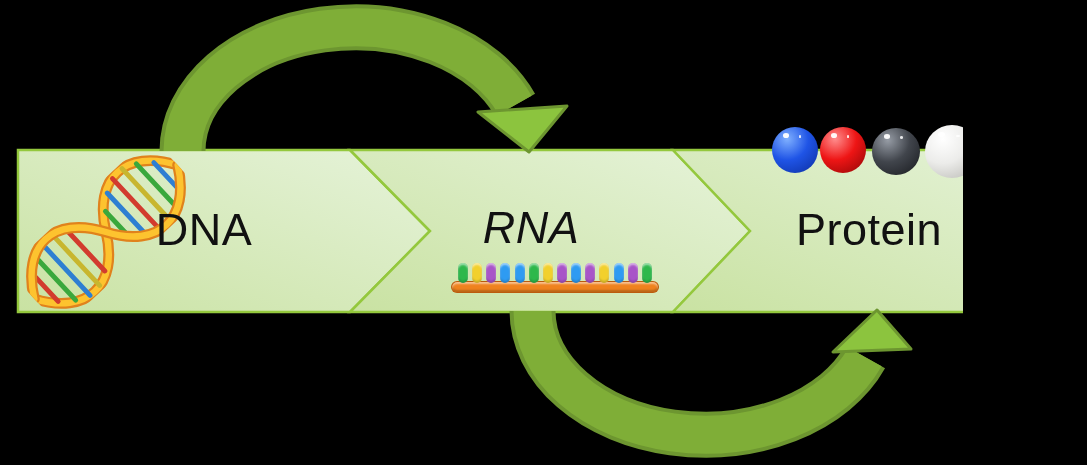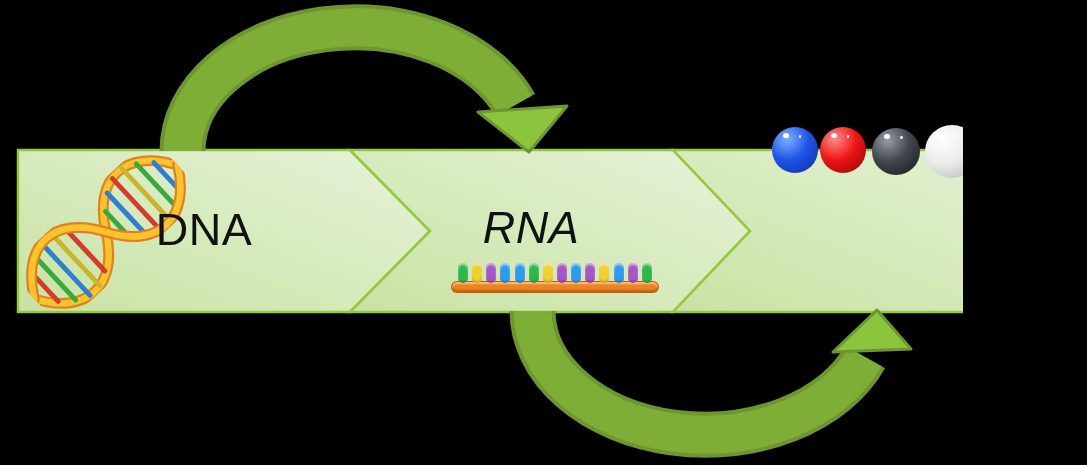--- a/index.html
+++ b/index.html
@@ -89,20 +89,21 @@
         <line x1="156" y1="75.4" x2="156" y2="4.6" stroke="#c8b62e" stroke-width="5" stroke-linecap="round"></line>
         <line x1="170" y1="69.1" x2="170" y2="10.9" stroke="#3aa83c" stroke-width="5" stroke-linecap="round"></line>
         <line x1="184" y1="58.1" x2="184" y2="21.9" stroke="#2e7fd2" stroke-width="5" stroke-linecap="round"></line>
       </g>
     <path class="strand-outline" d="M0,40 C28,-8 72,-8 100,40 C128,88 172,88 200,40"></path>
     <path class="strand-fill" d="M0,40 C28,-8 72,-8 100,40 C128,88 172,88 200,40"></path>
   </svg>
 
   <div class="step-label lbl-dna">DNA</div>
   <div class="step-label lbl-rna">RNA</div>
+  <div class="step-label lbl-protein">Protein</div>
 
   <div class="rna-icon">
     <div class="peg-row">
         <div class="peg" style="background: rgb(46, 184, 75);"></div>
         <div class="peg" style="background: rgb(242, 208, 44);"></div>
         <div class="peg" style="background: rgb(168, 85, 200);"></div>
         <div class="peg" style="background: rgb(46, 155, 242);"></div>
         <div class="peg" style="background: rgb(46, 155, 242);"></div>
         <div class="peg" style="background: rgb(46, 184, 75);"></div>
         <div class="peg" style="background: rgb(242, 208, 44);"></div>

